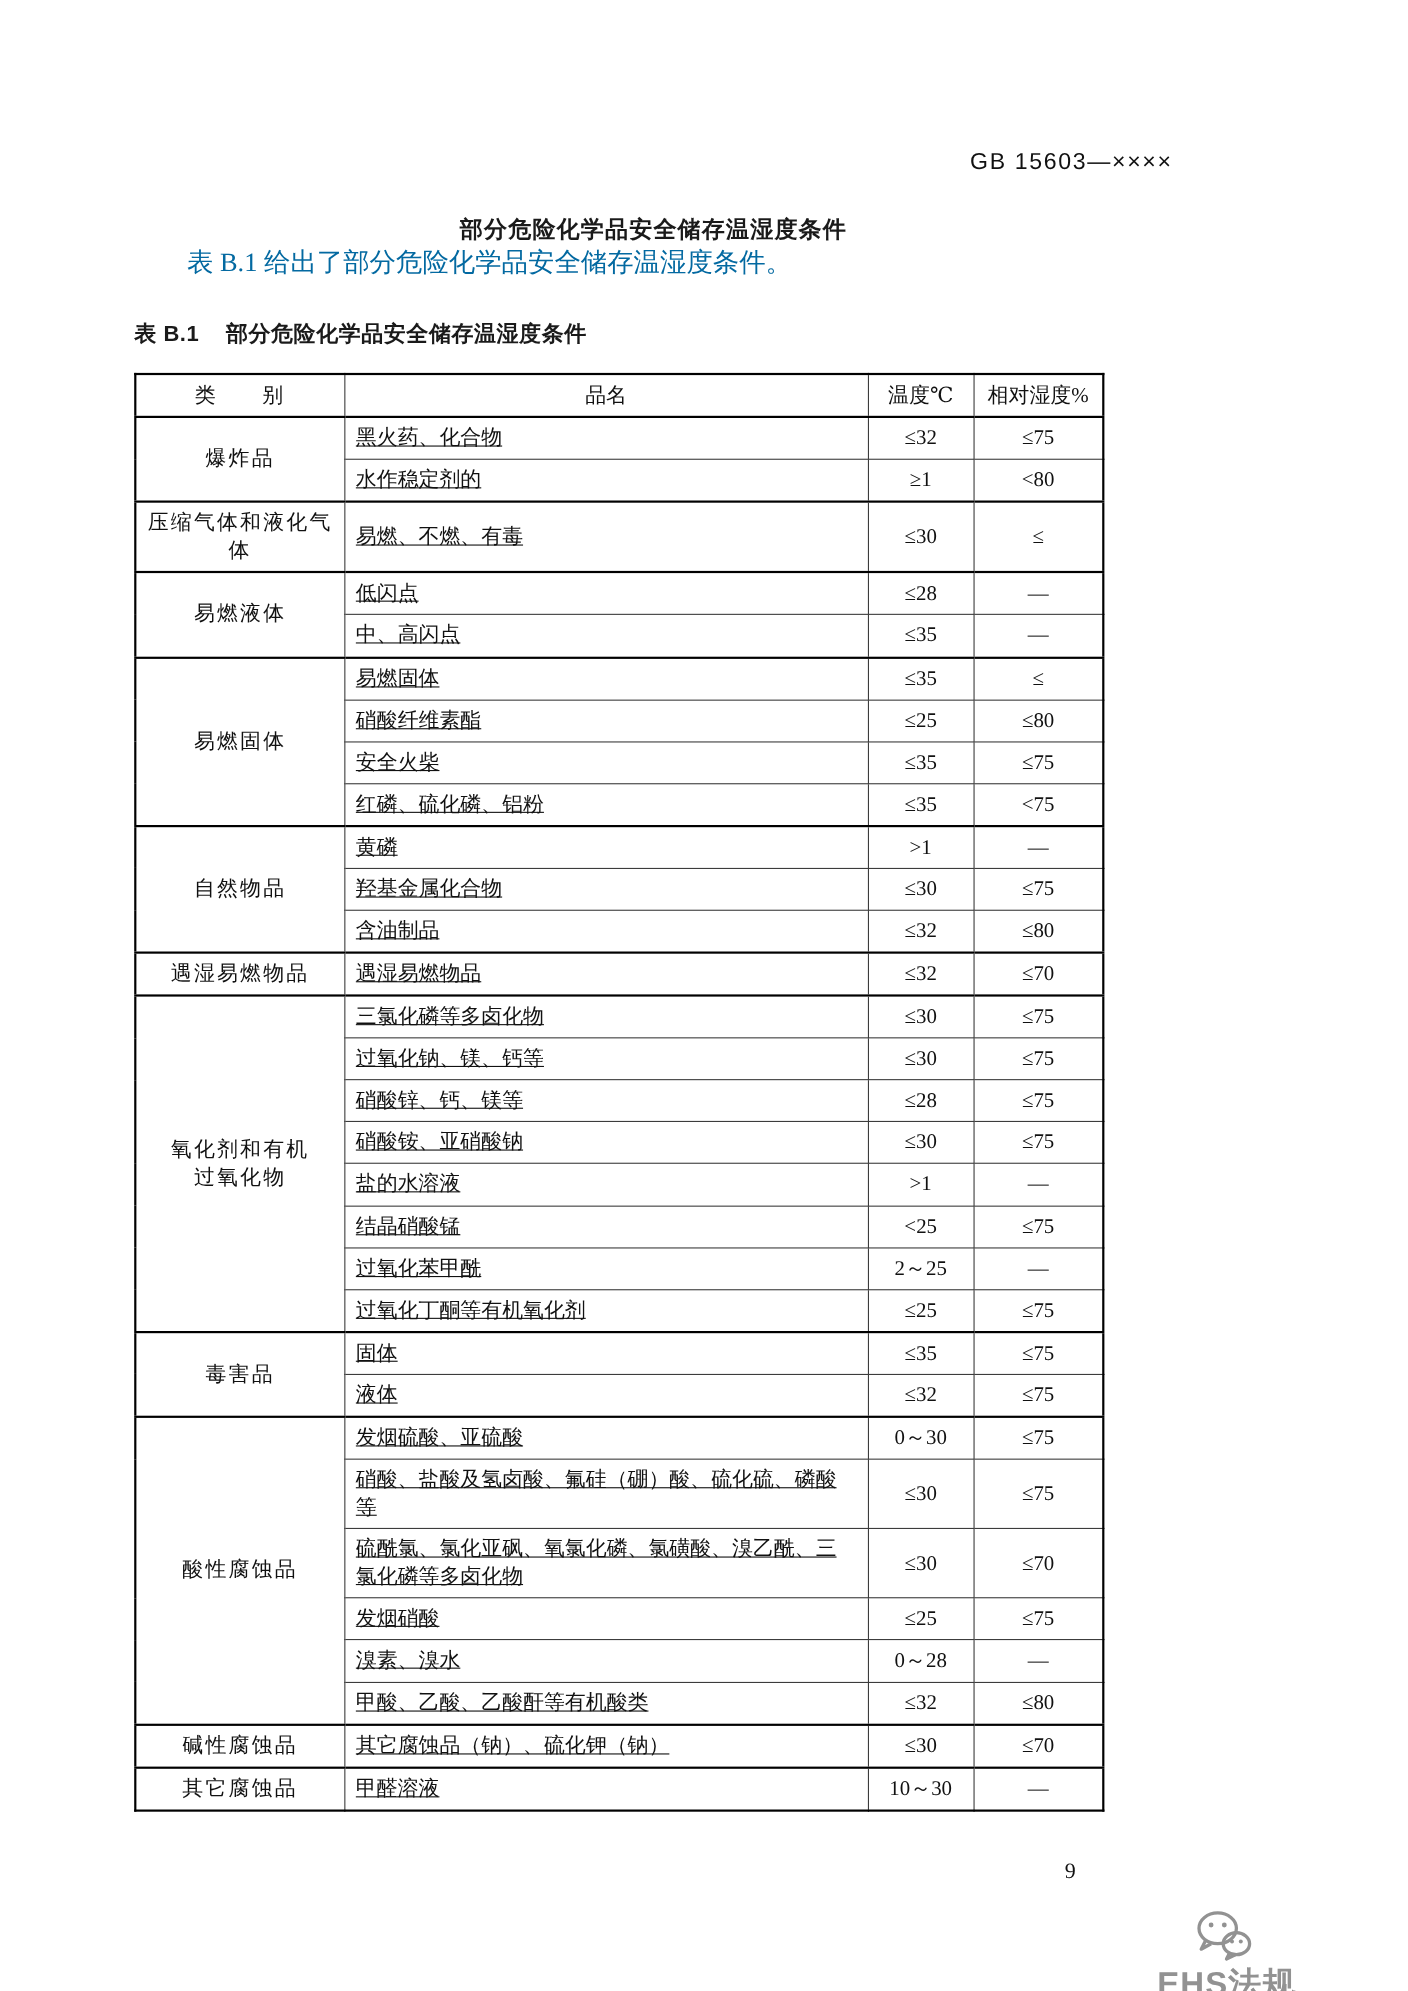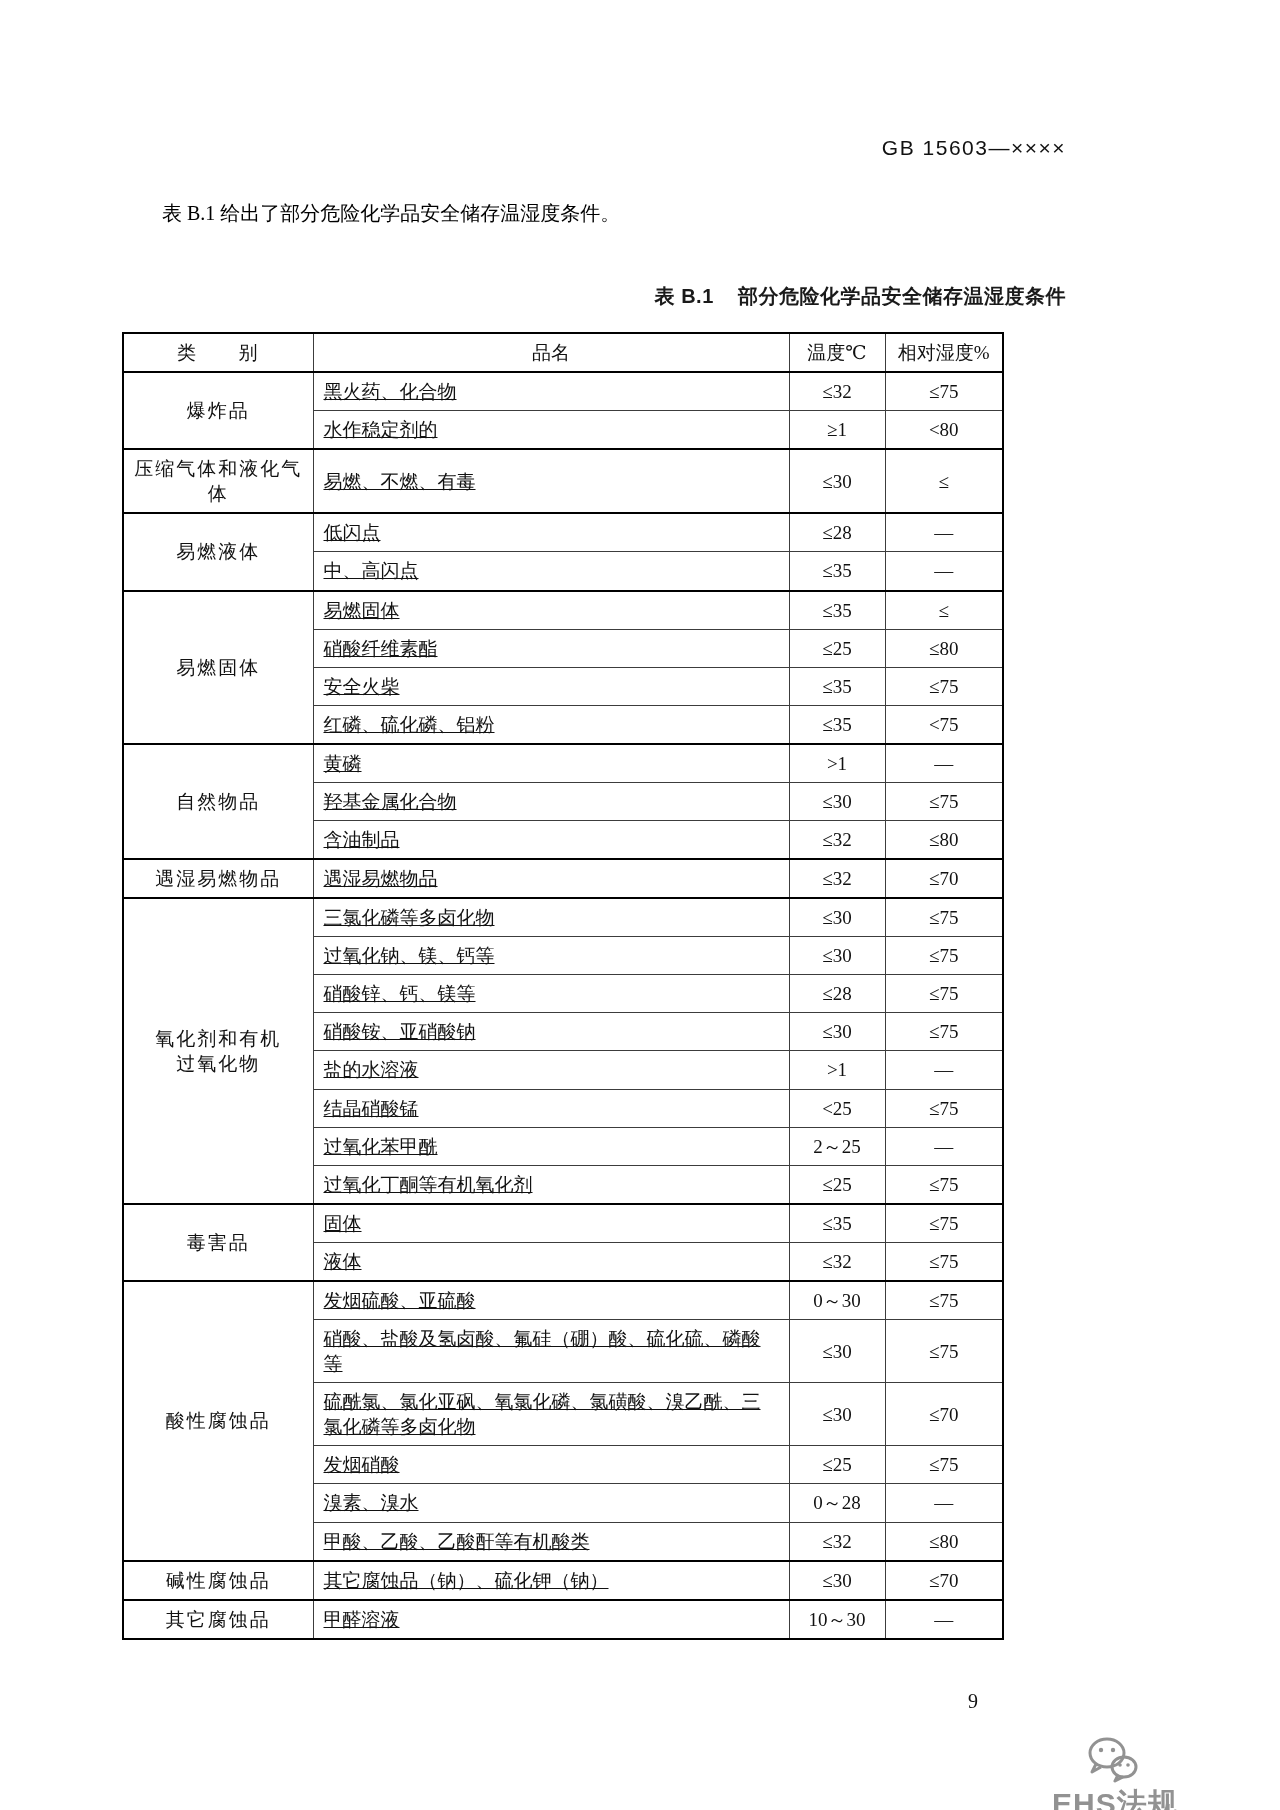--- a/index.html
+++ b/index.html
@@ -12,23 +12,23 @@
   .doc-header {
     padding-top:136px; text-align:right;
     font-family:"Liberation Sans","DejaVu Sans",sans-serif;
     font-size:21px; letter-spacing:1.5px; color:#111;
   }
   .title-block { margin-top:34px; text-align:center;
     font-family:"Liberation Sans","DejaVu Sans",sans-serif; font-weight:bold; }
   .appendix-title   { font-size:22px; letter-spacing:2px; }
   .appendix-subtitle{ font-size:21px; margin-top:11px; }
   .appendix-heading { font-size:21px; margin-top:11px; letter-spacing:1px; }
-  .intro { margin-top:40px; font-size:20px; text-indent:2em; white-space:pre; color:#000000; }
+  .intro { font-size:24px; text-indent:2em; white-space:pre; color:#0369a1; }
   .table-caption {
-    margin-top:56px; margin-bottom:22px; text-align:right;
+    margin-top:36px; margin-bottom:22px; text-align:left;
     font-family:"Liberation Sans","DejaVu Sans",sans-serif;
     font-weight:bold; font-size:20px; white-space:pre; letter-spacing:0.5px;
   }
   table.cond {
     width:880px; border-collapse:collapse; table-layout:fixed;
     font-size:19px; color:#111;
   }
   table.cond th, table.cond td {
     border:1px solid #3c3c3c; padding:6px 10px; line-height:1.32;
     font-weight:normal; vertical-align:middle;
@@ -52,20 +52,21 @@
 </style>
 </head>
 <body>
 
 <div class="page">
 
   <div class="content">
     <div class="doc-header">GB 15603—××××</div>
 
     <div class="title-block">
+      <div class="appendix-heading">部分危险化学品安全储存温湿度条件</div>
     </div>
 
     <p class="intro">表 B.1 给出了部分危险化学品安全储存温湿度条件。</p>
 
     <div class="table-caption">表 B.1    部分危险化学品安全储存温湿度条件</div>
 
     <table class="cond">
       <colgroup>
         <col style="width:190px">
           <col style="width:476px">

